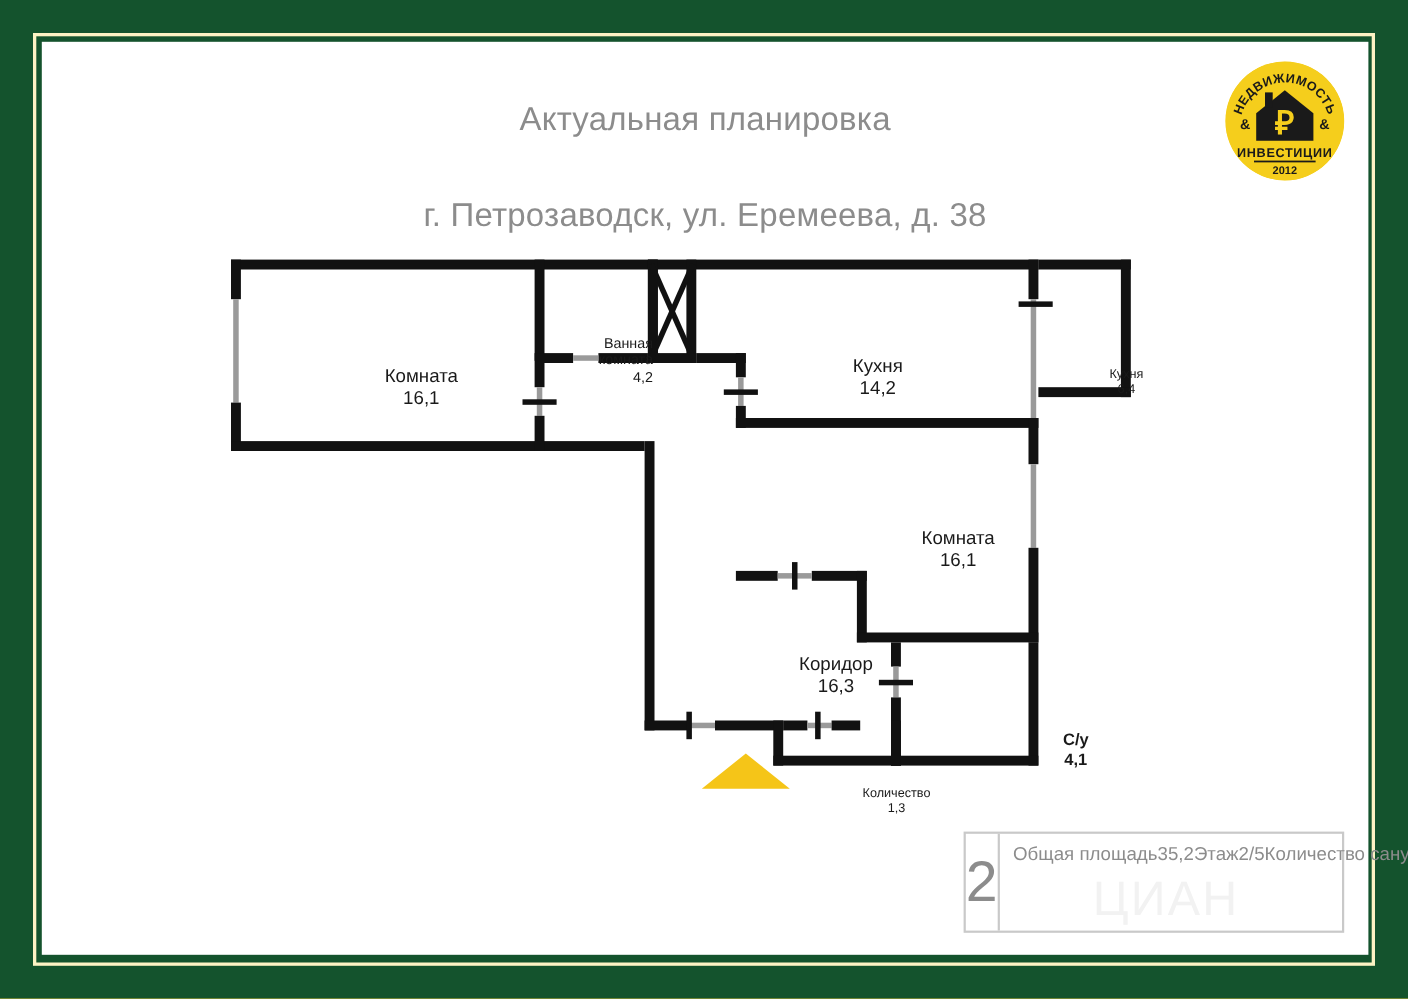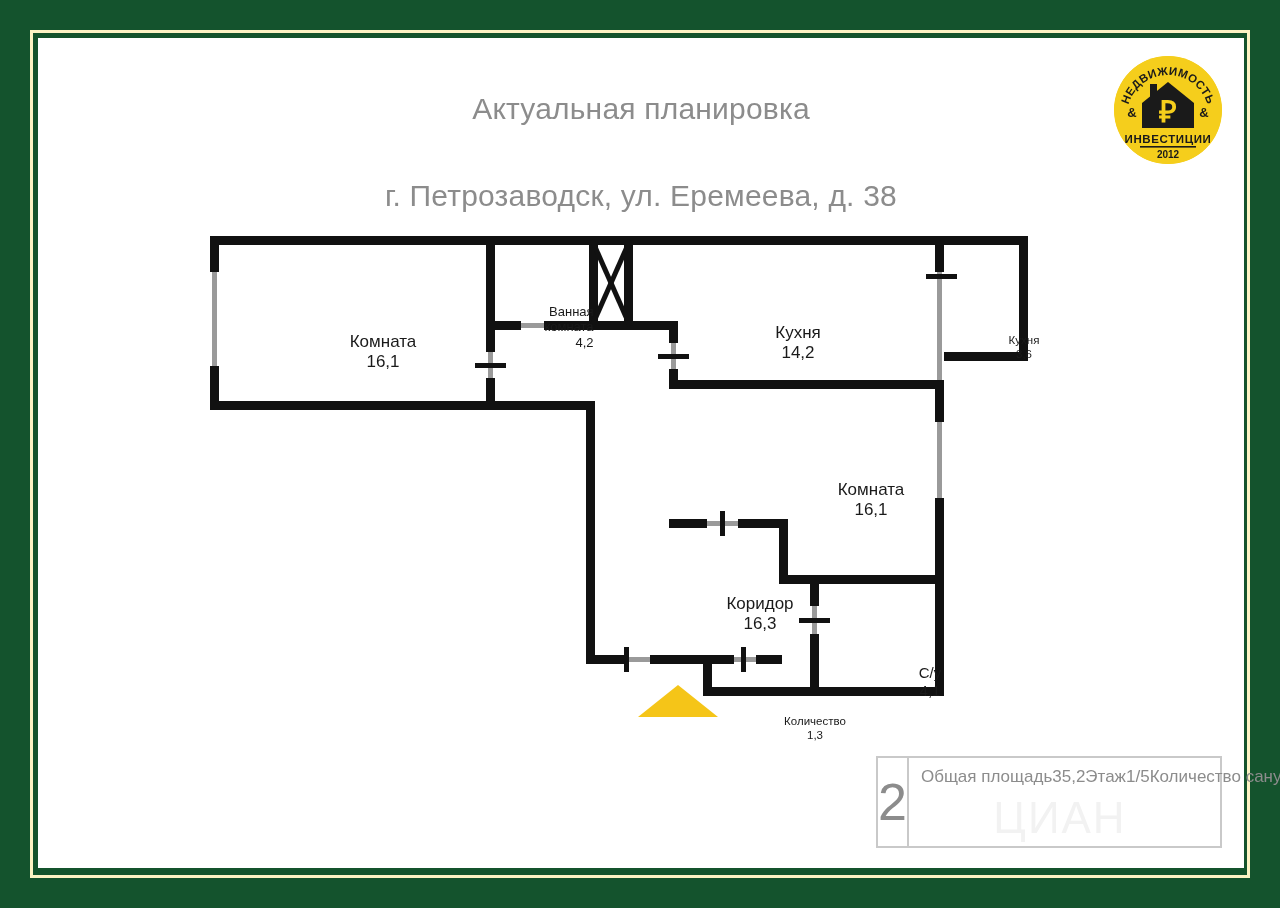--- a/index.html
+++ b/index.html
@@ -276,55 +276,55 @@
       <span class="ar">4,2</span>
     </div>
 
     <div class="rlabel sz-lg" style="left:760px; top:305px;">
       <span class="nm">Кухня</span>
       <span class="ar">14,2</span>
     </div>
 
     <div class="rlabel sz-xs" style="left:986px; top:310px;">
       <span class="nm">Кухня</span>
-      <span class="ar">3,6</span>
+      <span class="ar">6,4</span>
     </div>
 
     <div class="rlabel sz-lg" style="left:833px; top:462px;">
       <span class="nm">Комната</span>
       <span class="ar">16,1</span>
     </div>
 
     <div class="rlabel sz-lg" style="left:682px; top:576px;margin-left:40px;">
       <span class="nm">Коридор</span>
       <span class="ar">16,3</span>
     </div>
 
-    <div class="rlabel sz-md" style="left:892px; top:644px;">
+    <div class="rlabel sz-md" style="left:940px; top:644px;font-weight:bold;">
       <span class="nm">С/у</span>
       <span class="ar">4,1</span>
     </div>
 
     <div class="rlabel sz-xs" style="left:777px; top:691px;">
       <span class="nm">Количество</span>
       <span class="ar">1,3</span>
     </div>
 
     <div id="watermark">ЦИАН</div>
 
     <div id="info-panel">
       <div id="info-num">2</div>
       <div id="info-rows">
         <div class="info-row">
           <span class="lbl">Общая площадь</span>
           <span class="val">35,2</span>
         </div>
         <div class="info-row">
           <span class="lbl">Этаж</span>
-          <span class="val">1/5</span>
+          <span class="val">2/5</span>
         </div>
         <div class="info-row">
           <span class="lbl">Количество санузлов</span>
           <span class="val">1</span>
         </div>
       </div>
     </div>
 
   </div>
 </div>

